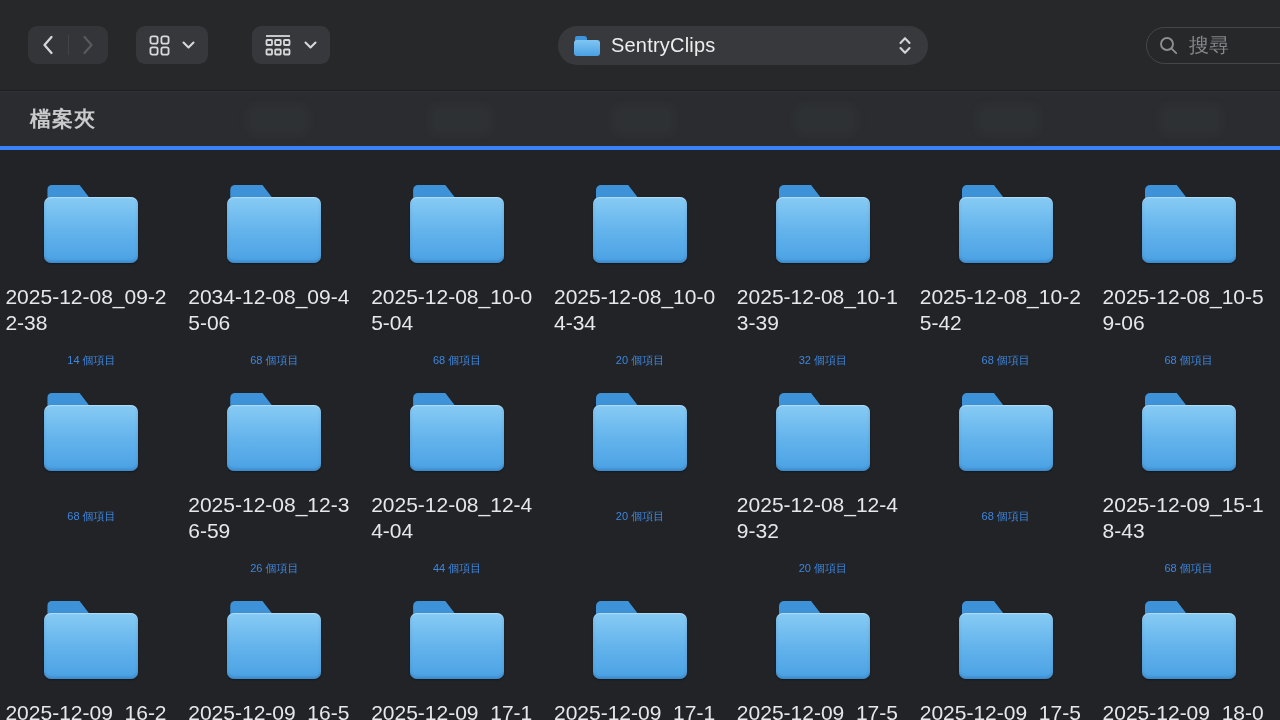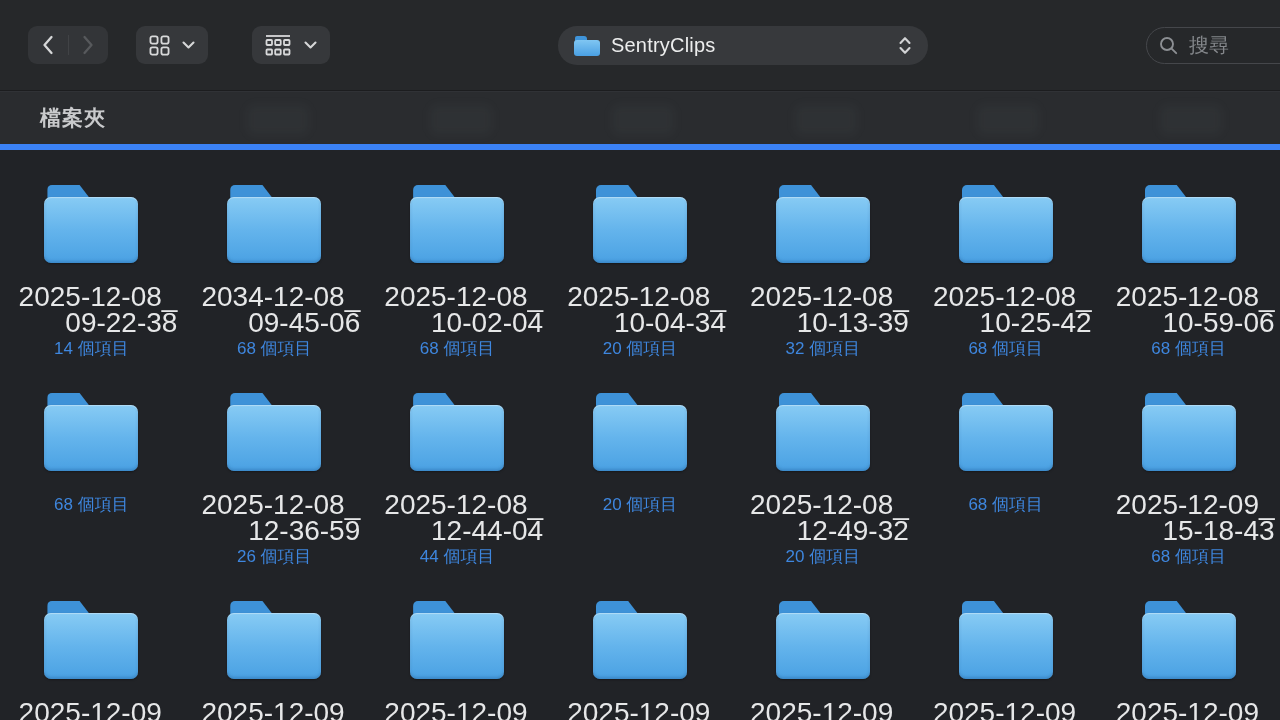--- a/index.html
+++ b/index.html
@@ -52,22 +52,22 @@
   }
   .search-field input {
     background:transparent; border:none; outline:none; width:92px;
     margin-left:9px; font-size:20px; color:#c8c9cb;
     font-family:"Liberation Sans","DejaVu Sans",sans-serif;
   }
   .search-field input::placeholder { color:#85888c; opacity:1; }
   
   .group-header {
     position:relative; height:59px; background:#2a2c2f;
-    border-top:1px solid #303236; border-bottom:6px solid #3b82f6;
-    box-sizing:border-box; display:flex; align-items:center; padding-left:40px;
+    border-top:1px solid #303236; border-bottom:4px solid #3b82f6;
+    box-sizing:border-box; display:flex; align-items:center; padding-left:30px;
   }
   .group-title { font-size:21px; font-weight:bold; color:#c9cacc; letter-spacing:1px; }
   .ghost {
     position:absolute; top:13px; width:62px; height:30px; border-radius:7px;
     background:rgba(135,148,164,0.05); filter:blur(5px); pointer-events:none;
   }
   
   .content { display:grid; grid-template-columns:repeat(7,1fr); }
   .tile {
     height:208px; box-sizing:border-box; padding-top:35px;
@@ -82,24 +82,24 @@
     clip-path:polygon(0 0,70% 0,100% 100%,0 100%);
   }
   .fg-body {
     position:absolute; left:0; right:0; top:12px; bottom:0; border-radius:7px;
     background:linear-gradient(180deg,#87cbf4 0%,#64b4ec 50%,#4aa1e3 100%);
     box-shadow:inset 0 1px 1px rgba(255,255,255,0.38),
                inset 0 -2px 3px rgba(28,78,138,0.30),
                0 1px 2px rgba(0,0,0,0.35);
   }
   .tile-name {
-    width:172px; font-size:28px; line-height:26px; color:#e6e7e8;
-    text-align:right; word-break:break-all;
-  }
-  .tile-count { margin-top:1px; font-size:17px; color:#3e86de; }
+    width:172px; font-size:21px; line-height:26px; color:#e6e7e8;
+    text-align:left; word-break:break-all;
+  }
+  .tile-count { margin-top:17px; font-size:11px; color:#3e86de; }
   svg { display:block; }
 </style>
 </head>
 <body>
 
 <header class="toolbar">
   <div class="nav-cluster">
     <button class="nav-btn">
       <svg width="12" height="20" viewBox="0 0 12 20">
         <polyline points="9.5,2 2.5,10 9.5,18" fill="none" stroke="#d6d7d8" stroke-width="2.3" stroke-linecap="round" stroke-linejoin="round"></polyline>
@@ -188,21 +188,21 @@
     </div>
     <div class="tile-name">2034-12-08_09-45-06</div>
     <div class="tile-count">68 個項目</div>
   </div>
 
   <div class="tile">
     <div class="folder-glyph">
       <span class="fg-tab"></span>
         <span class="fg-body"></span>
     </div>
-    <div class="tile-name">2025-12-08_10-02-04</div>
+    <div class="tile-name">2025-12-08_10-05-04</div>
     <div class="tile-count">68 個項目</div>
   </div>
 
   <div class="tile">
     <div class="folder-glyph">
       <span class="fg-tab"></span>
         <span class="fg-body"></span>
     </div>
     <div class="tile-name">2025-12-08_10-04-34</div>
     <div class="tile-count">20 個項目</div>

